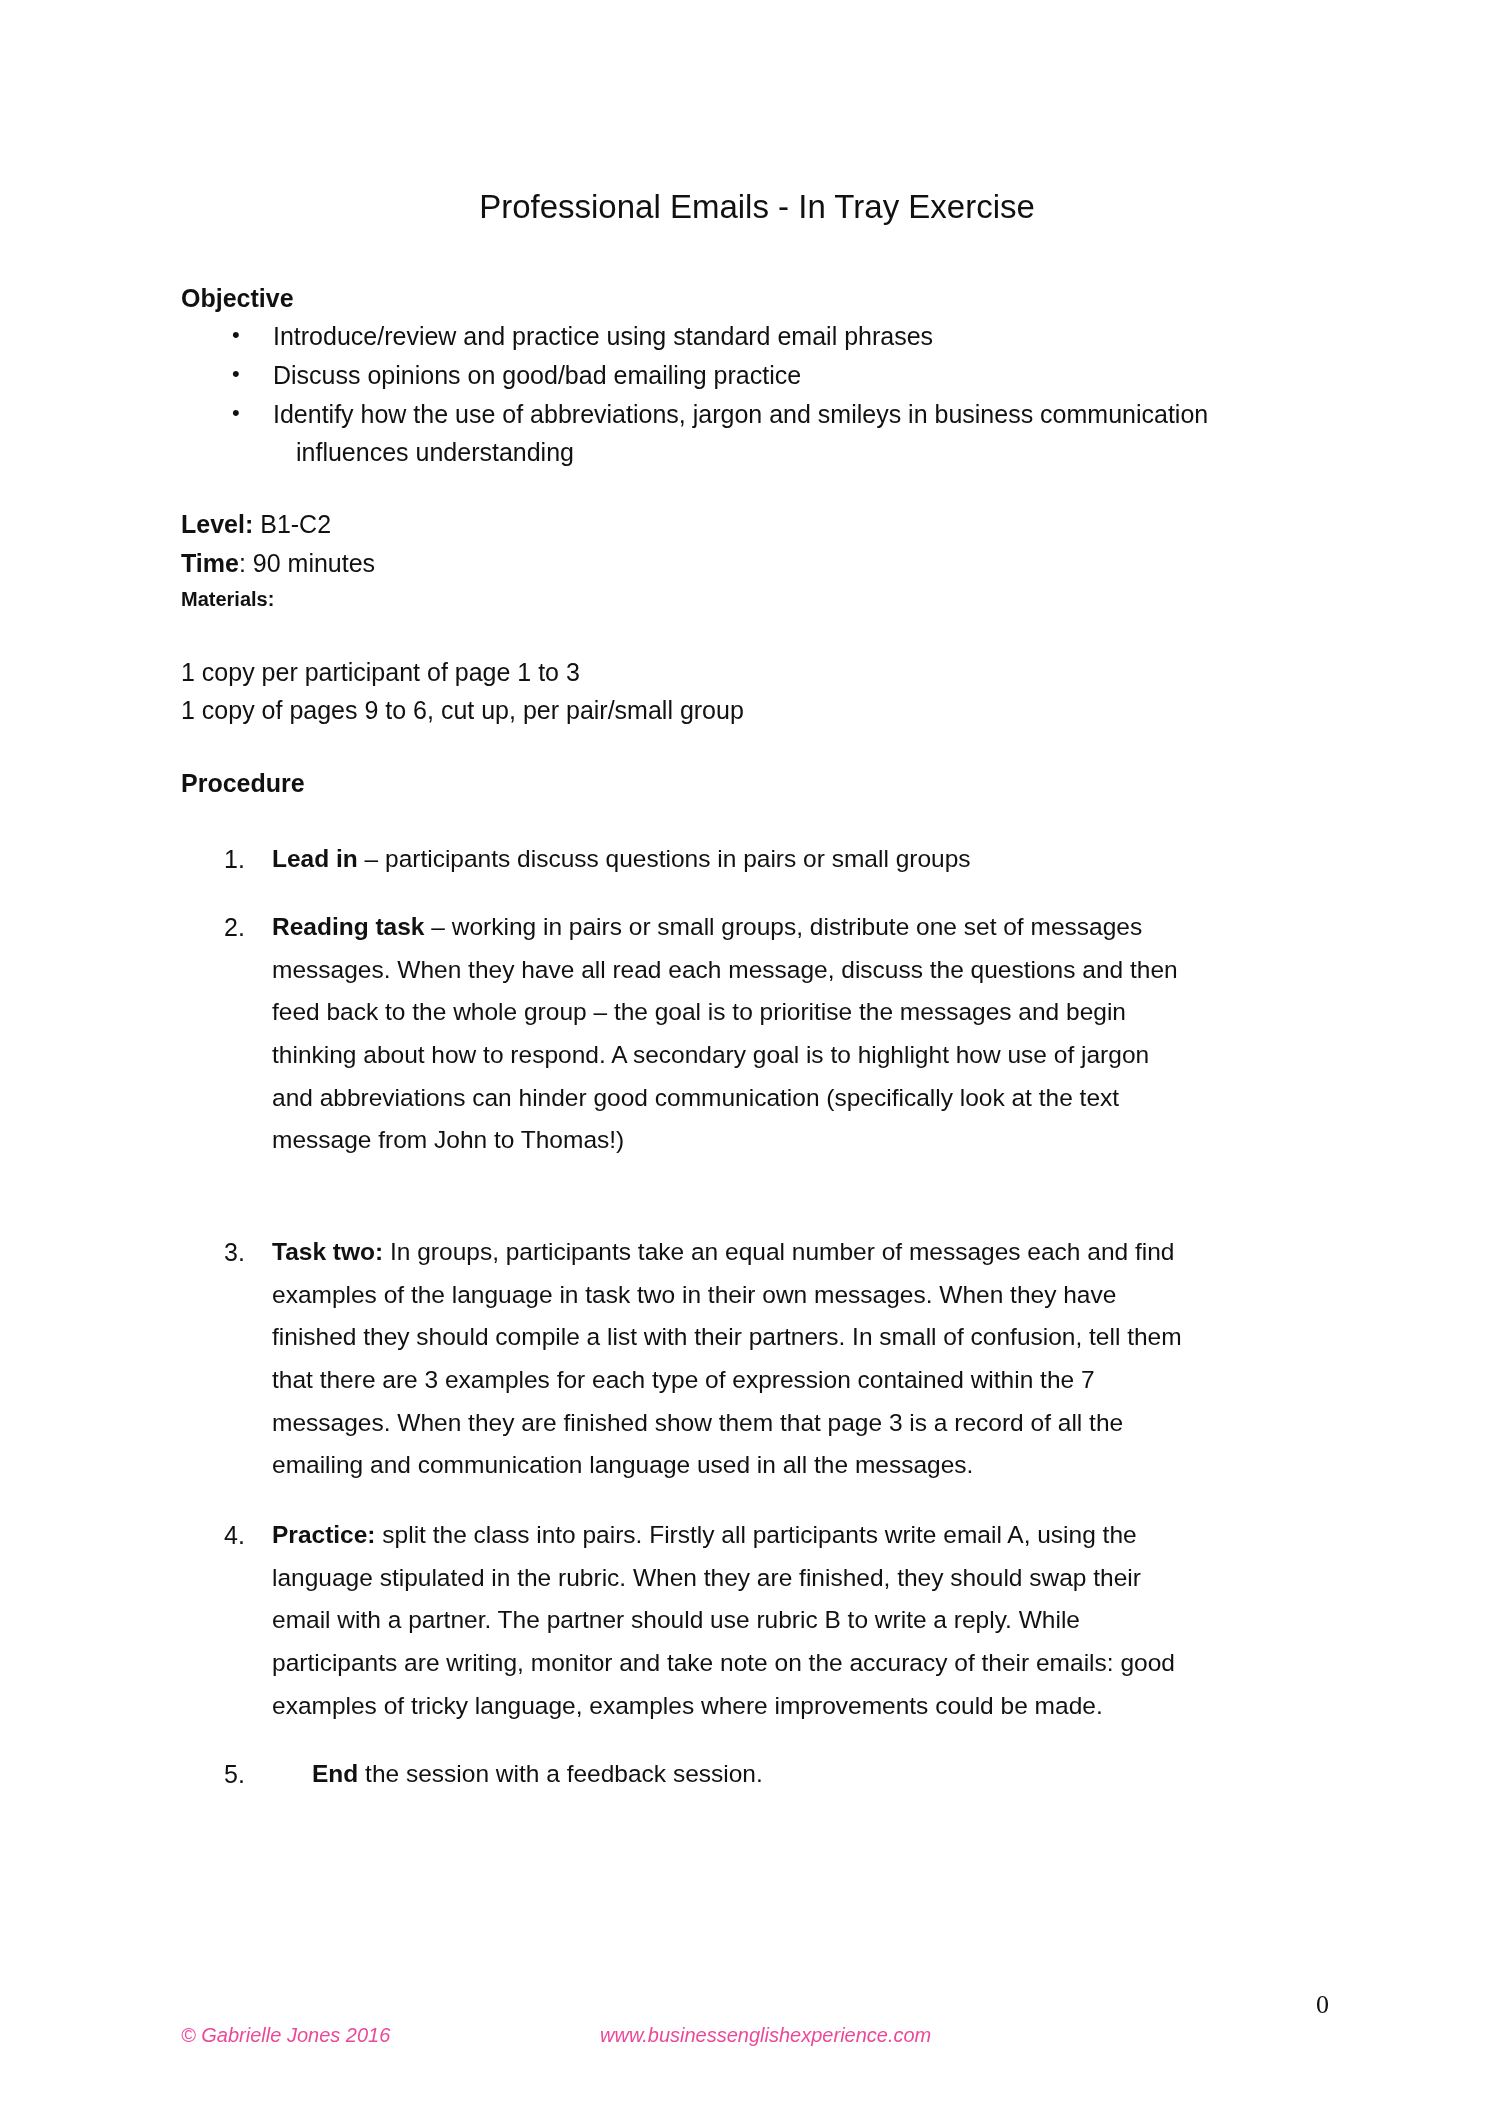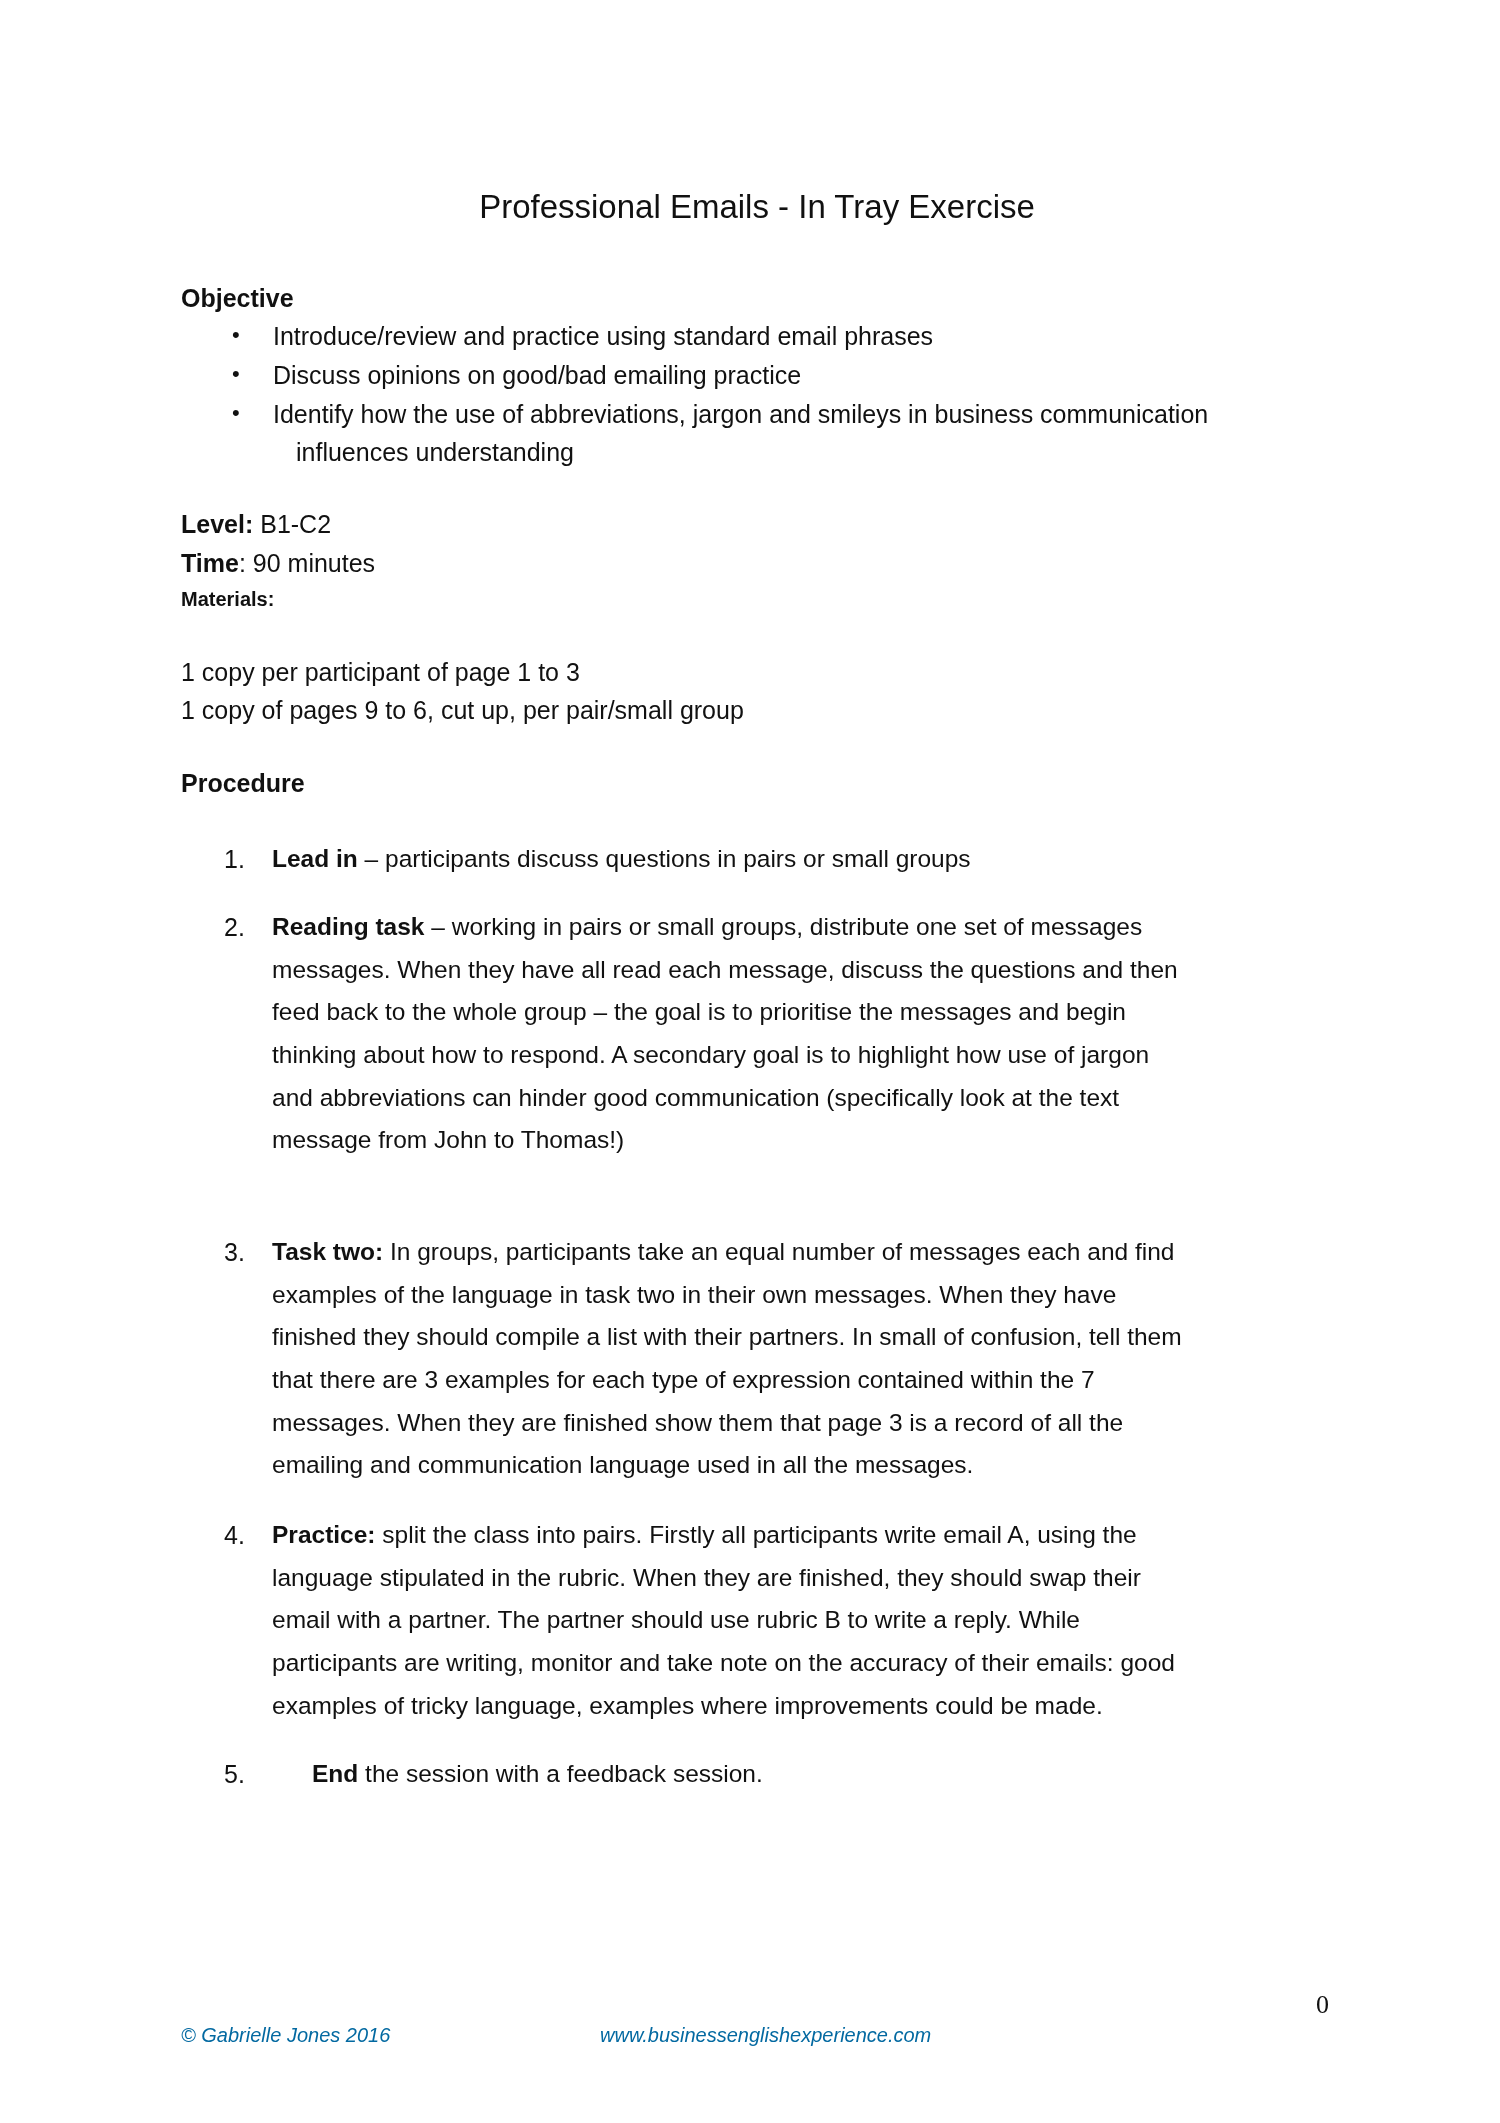--- a/index.html
+++ b/index.html
@@ -9,21 +9,21 @@
   .title { left: 0; width: 1514px; text-align: center; top: 188px; font-size: 33px; }
   .h { left: 181px; font-size: 25px; font-weight: bold; }
   .txt { font-size: 25px; }
   .small-h { left: 181px; font-size: 20px; font-weight: bold; text-align: center; }
   .bullet { left: 232px; font-size: 22px; }
   .btext { left: 273px; font-size: 25px; }
   .num { left: 224px; font-size: 25px; }
   .ltext { left: 272px; font-size: 24.5px; }
   .line { display: block; height: 42.7px; line-height: 42.7px; }
   b { font-weight: bold; }
-  .footer { font-family: "Liberation Sans", sans-serif; font-style: italic; font-size: 20px; color: #0369a1; }
+  .footer { font-family: "Liberation Sans", sans-serif; font-style: italic; font-size: 20px; color: #ec4899; }
   .pagenum { font-family: "Liberation Serif", serif; font-size: 26px; }
 </style>
 </head>
 <body>
 
 <div class="abs title">Professional Emails - In Tray Exercise</div>
 
 <div class="abs h" style="top:284px;">Objective</div>
 
 <div class="abs bullet" style="top:322px;">•</div>

